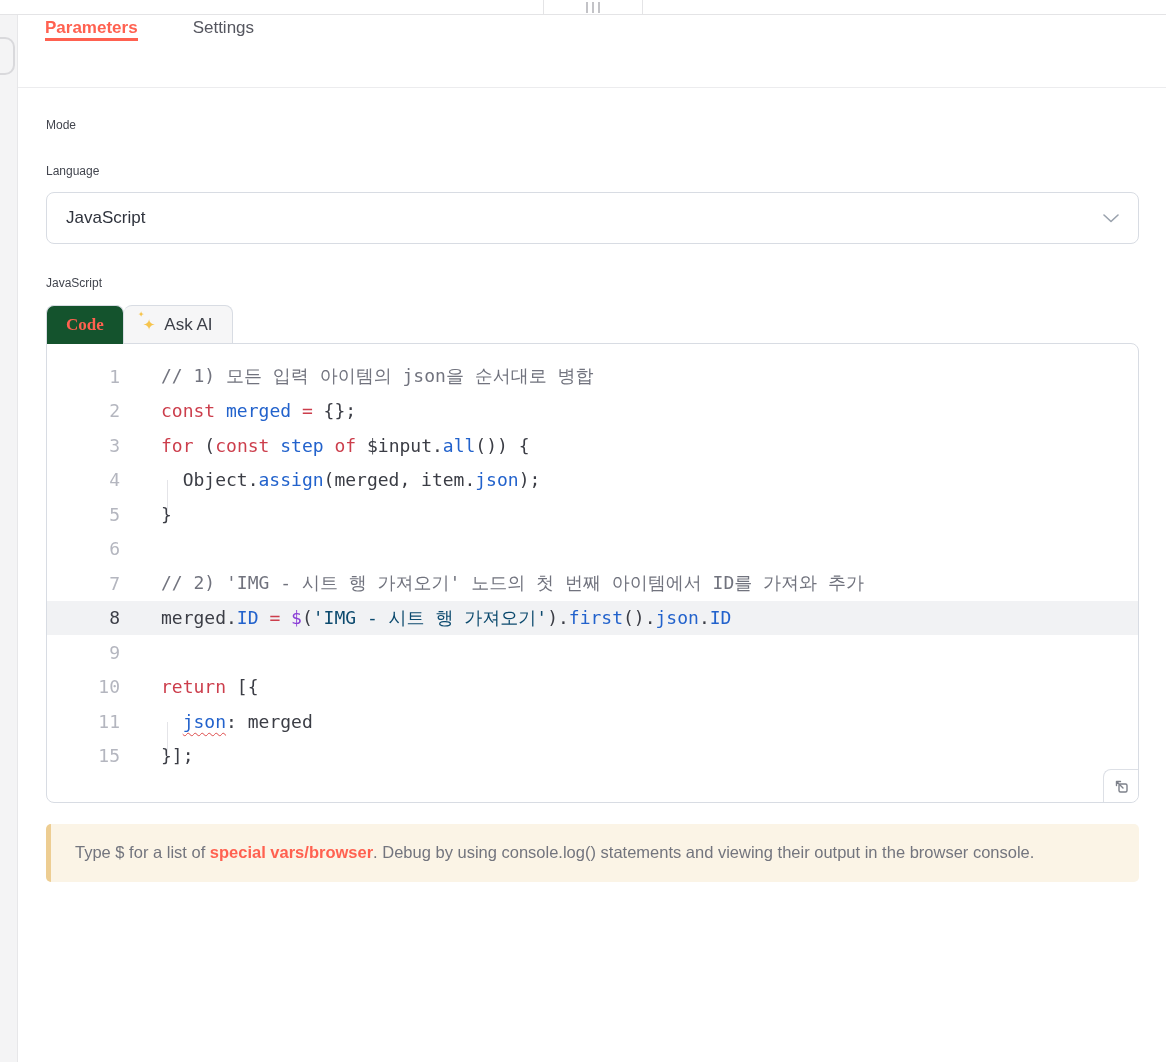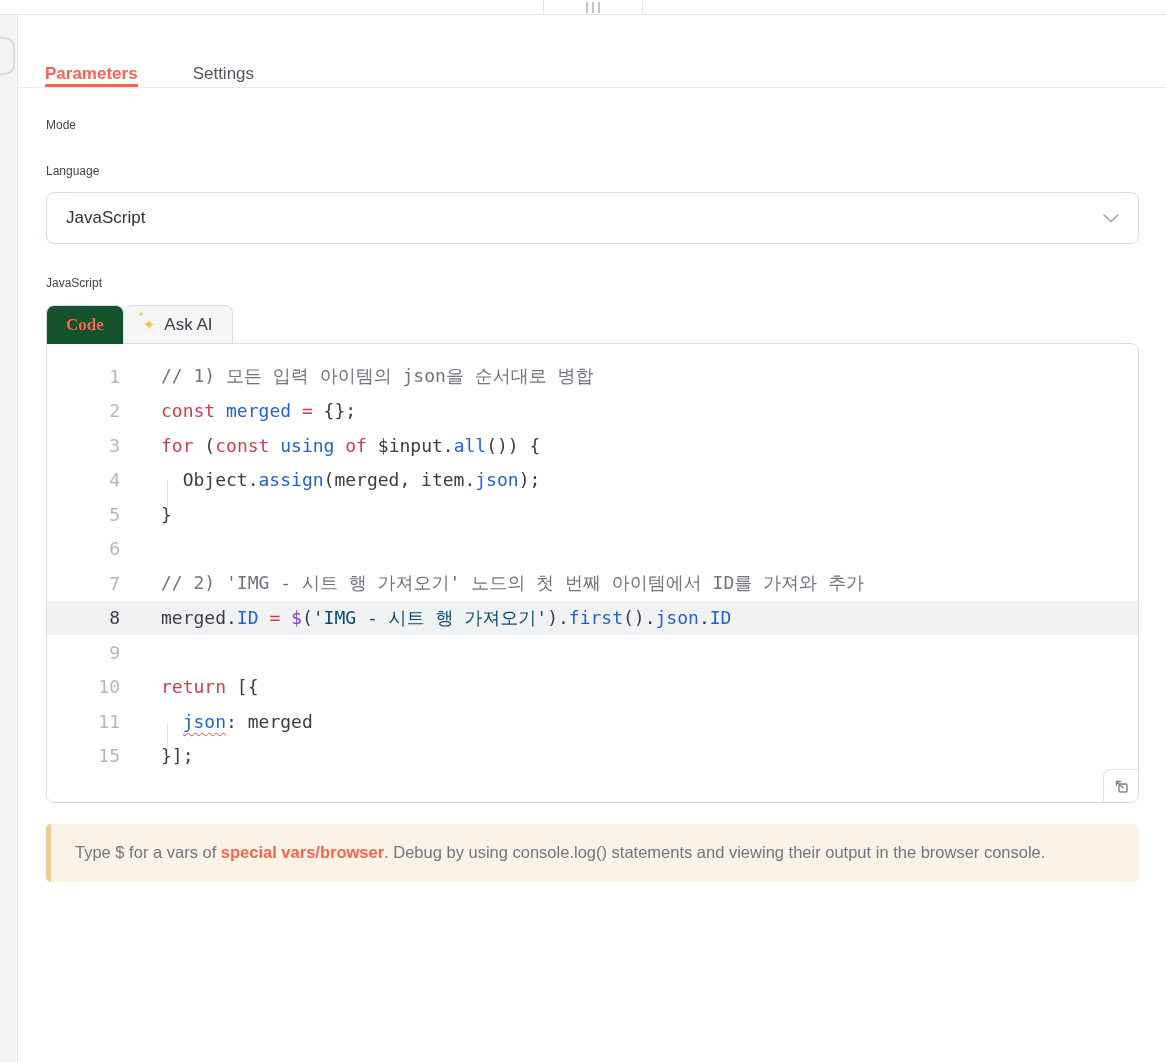--- a/index.html
+++ b/index.html
@@ -27,21 +27,21 @@
   .ghost-panel {
     position: absolute; left: -16px; top: 22px; width: 31px; height: 38px;
     border: 2px solid #d9d9dc; border-radius: 10px; background: #f4f4f5;
   }
   
   .main {
     position: absolute; left: 17px; top: 15px; right: 0; bottom: 0;
     background: #fff; border-left: 1px solid #e7e7e9;
   }
   .header {
-    height: 73px; display: flex; align-items: flex-end;
+    height: 73px; display: flex; align-items: flex-start;
     padding: 0 27px; border-bottom: 1px solid #ececee;
   }
   .tabs { display: flex; align-items: stretch; }
   .tab {
     display: flex; align-items: center; font-size: 17px; cursor: pointer;
     border-bottom: 3px solid transparent; padding-top: 3px;
     color: #55565f; font-weight: 500;
   }
   .tab + .tab { margin-left: 55px; }
   .tab.active { color: #ff6150; font-weight: 700; border-bottom-color: #ff6150; }
@@ -184,21 +184,21 @@
             <div class="cm-row">
               <span class="cm-gutter">1</span>
               <span class="cm-content"><span class="t-cm">// 1) 모든 입력 아이템의 json을 순서대로 병합</span></span>
             </div>
             <div class="cm-row">
               <span class="cm-gutter">2</span>
               <span class="cm-content"><span class="t-kw">const</span><span class="t-pl"> </span><span class="t-vr">merged</span><span class="t-pl"> </span><span class="t-kw">=</span><span class="t-pl"> {};</span></span>
             </div>
             <div class="cm-row">
               <span class="cm-gutter">3</span>
-              <span class="cm-content"><span class="t-kw">for</span><span class="t-pl"> (</span><span class="t-kw">const</span><span class="t-pl"> </span><span class="t-vr">using</span><span class="t-pl"> </span><span class="t-kw">of</span><span class="t-pl"> $input.</span><span class="t-fn">all</span><span class="t-pl">()) {</span></span>
+              <span class="cm-content"><span class="t-kw">for</span><span class="t-pl"> (</span><span class="t-kw">const</span><span class="t-pl"> </span><span class="t-vr">step</span><span class="t-pl"> </span><span class="t-kw">of</span><span class="t-pl"> $input.</span><span class="t-fn">all</span><span class="t-pl">()) {</span></span>
             </div>
             <div class="cm-row">
               <span class="cm-gutter">4</span>
               <span class="cm-content"><span class="t-ig"></span><span class="t-pl">Object.</span><span class="t-fn">assign</span><span class="t-pl">(merged, item.</span><span class="t-fn">json</span><span class="t-pl">);</span></span>
             </div>
             <div class="cm-row">
               <span class="cm-gutter">5</span>
               <span class="cm-content"><span class="t-pl">}</span></span>
             </div>
             <div class="cm-row">
@@ -235,17 +235,17 @@
             <svg width="15" height="15" viewBox="0 0 15 15" fill="none" stroke="#7d818a" stroke-width="1.4" stroke-linecap="round" stroke-linejoin="round">
               <rect x="5" y="5" width="8" height="8" rx="1.5"></rect>
               <path d="M9 9L2.5 2.5M2.5 6.5v-4h4"></path>
             </svg>
           </span>
         </div>
       </div>
     </div>
 
     <div class="callout">
-      <span>Type $ for a vars of </span><a>special vars/browser</a><span>. Debug by using console.log() statements and viewing their output in the browser console.</span>
+      <span>Type $ for a list of </span><a>special vars/browser</a><span>. Debug by using console.log() statements and viewing their output in the browser console.</span>
     </div>
 
   </div>
 </div>
 
 </body></html>

